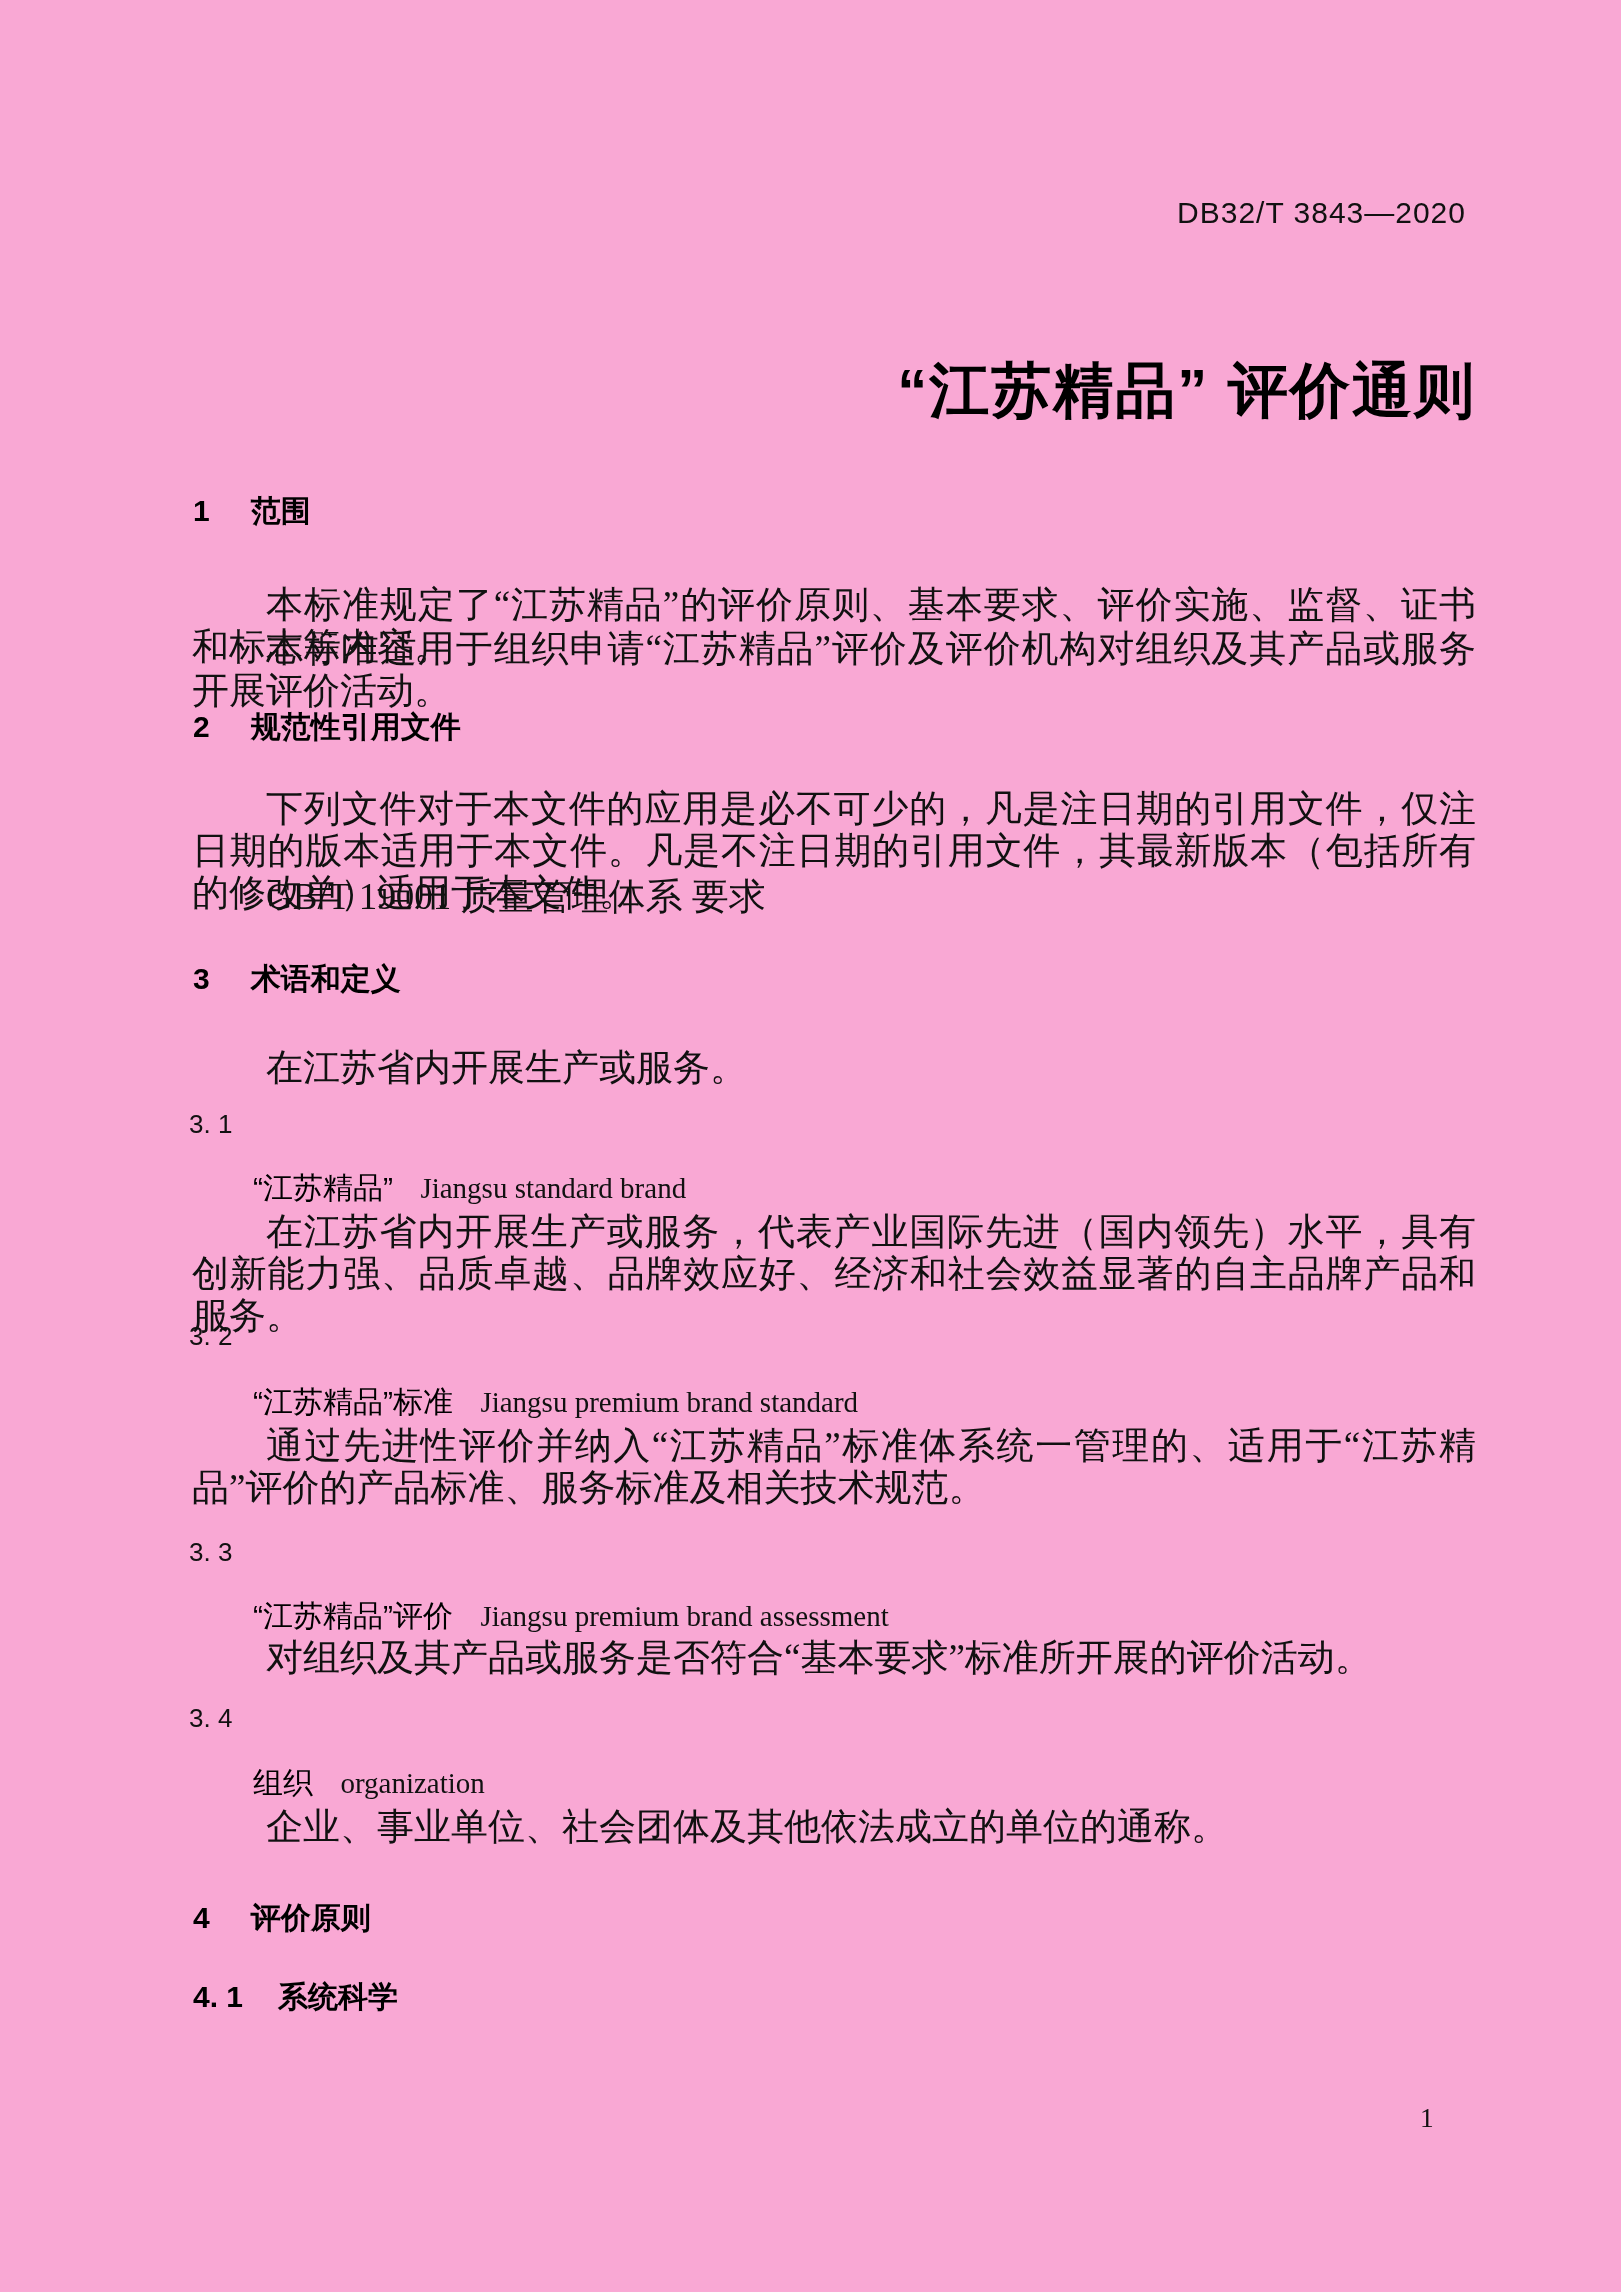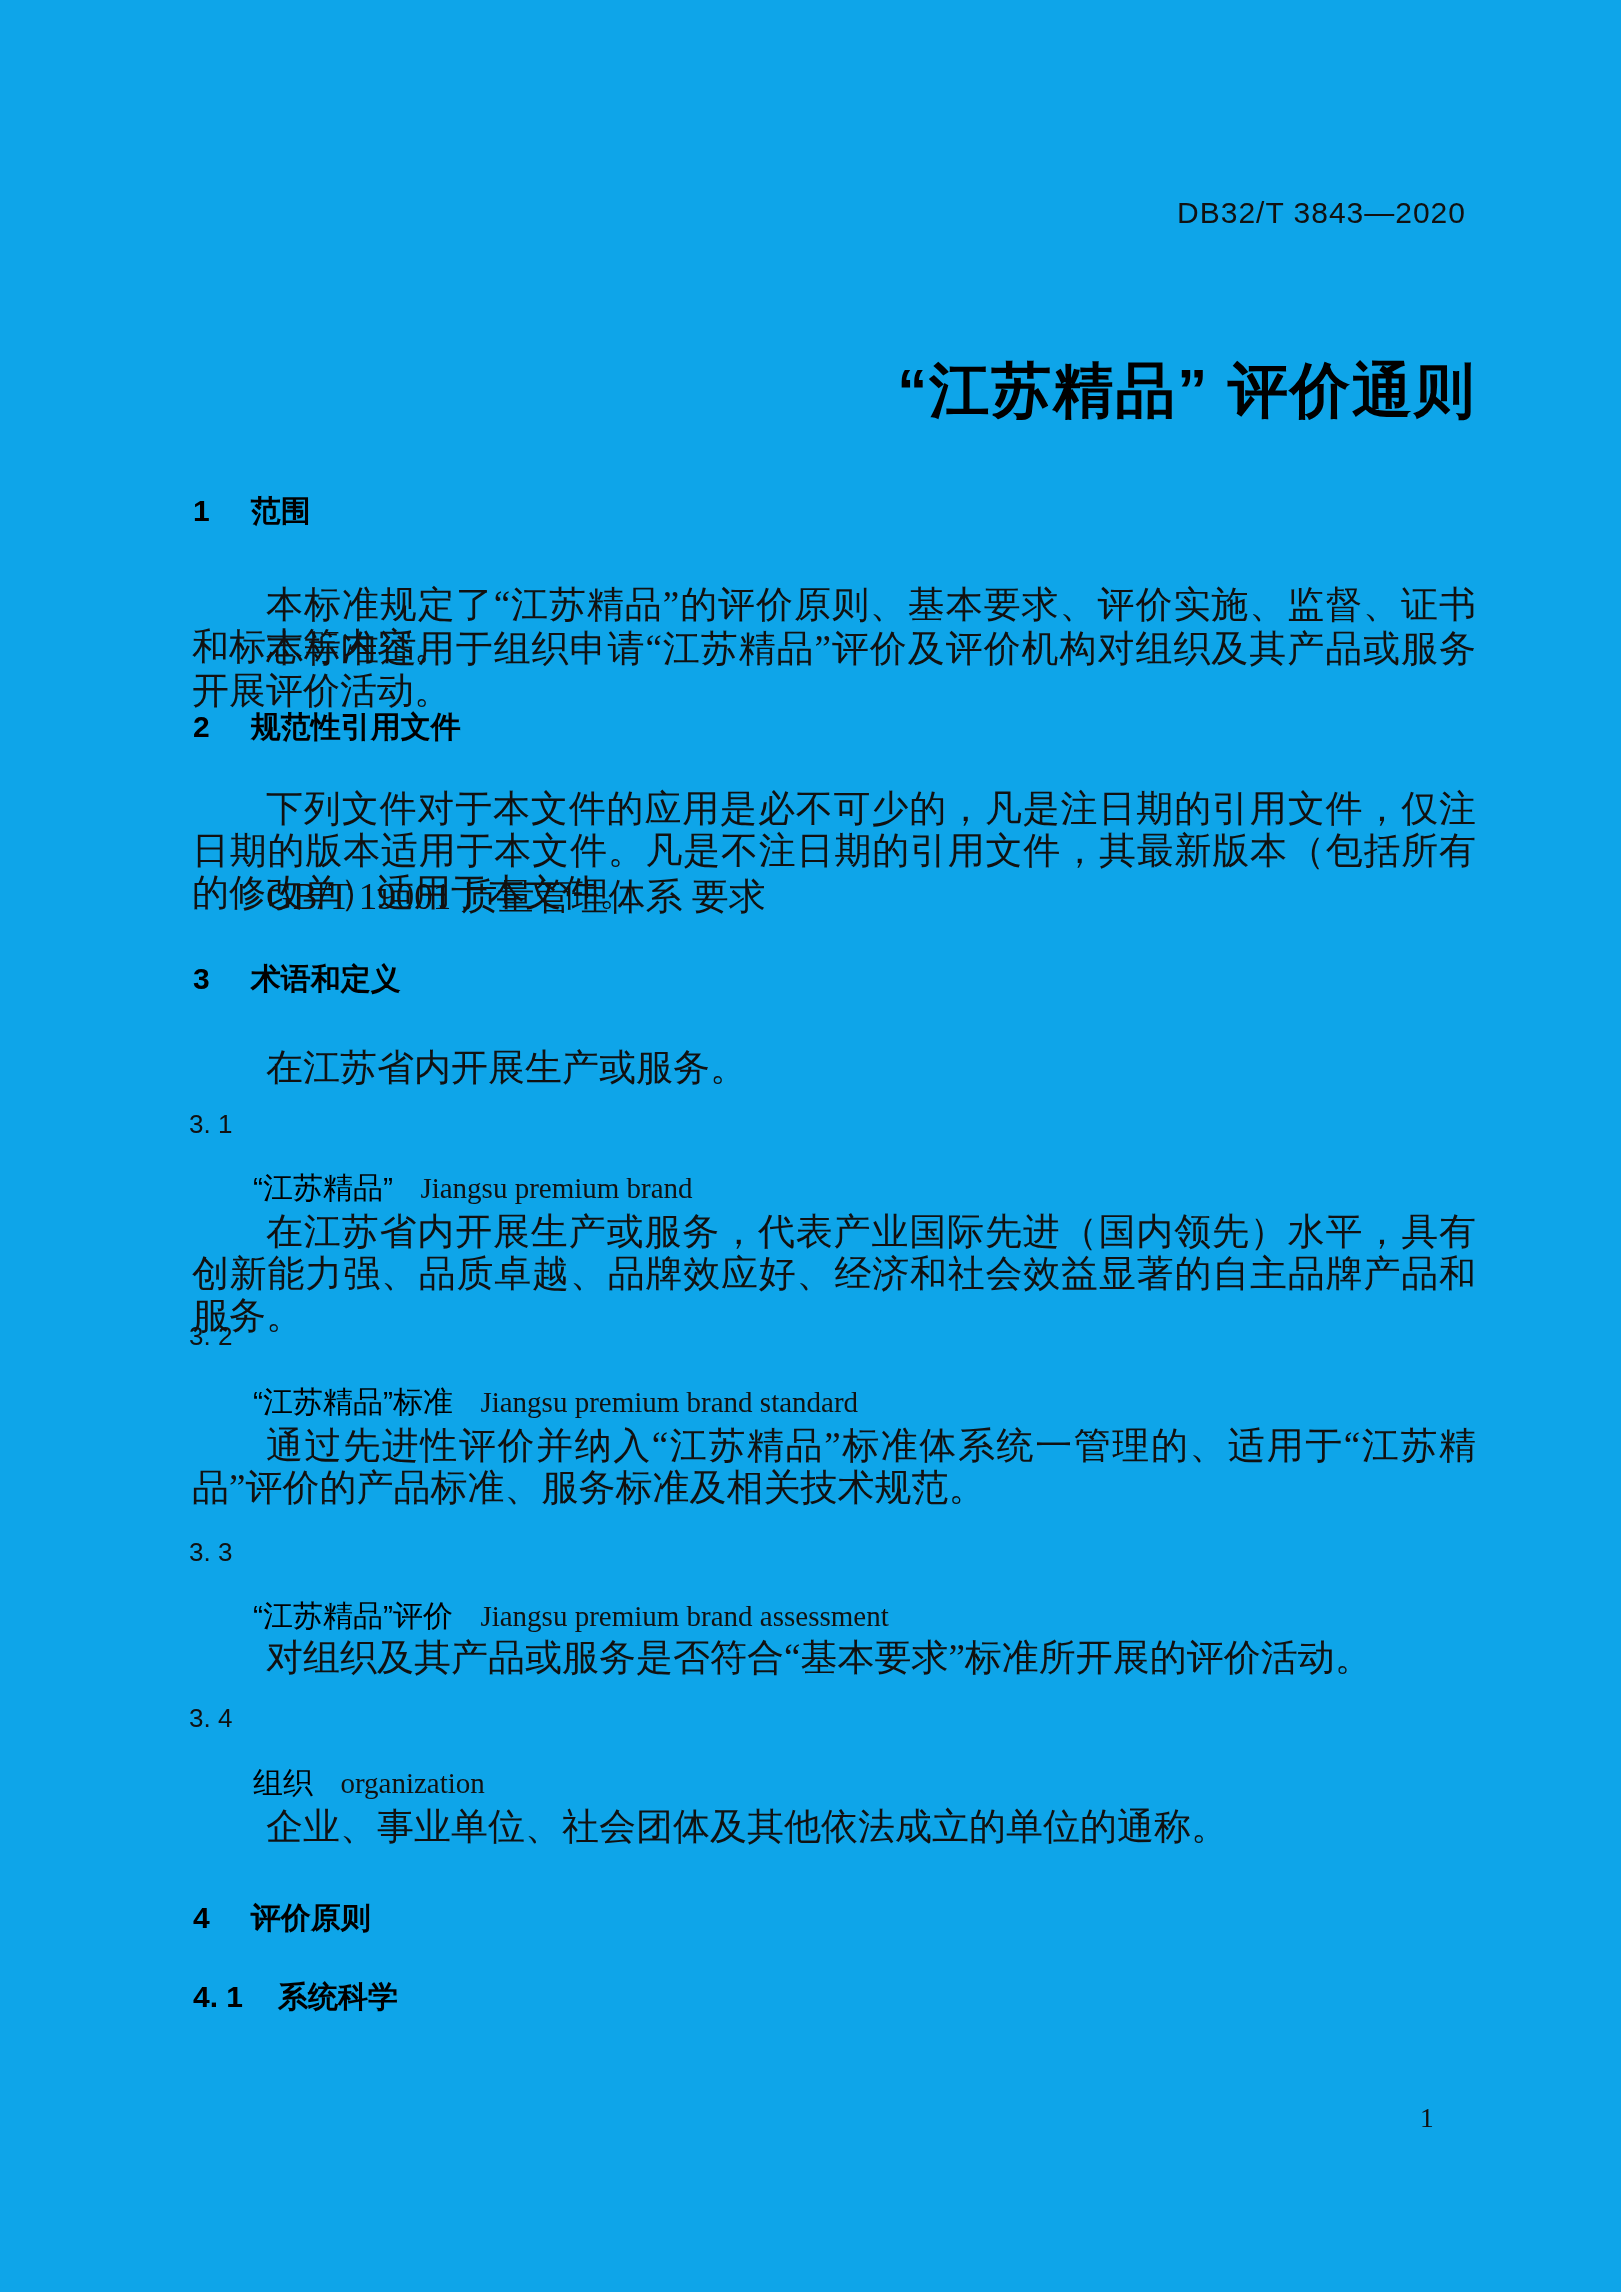--- a/index.html
+++ b/index.html
@@ -4,21 +4,21 @@
 <style>
   html, body { margin: 0; padding: 0; }
   body {
     width: 1621px; height: 2293px;
     background: #ffffff;
     font-family: "Liberation Serif", "DejaVu Serif", serif;
     color: #1a1a1a;
     position: relative;
     overflow: hidden;
   }
-  .page { position: absolute; inset: 0; background: #0ea5e9; }
+  .page { position: absolute; inset: 0; background: #f9a8d4; }
 
   .doc-code {
     position: absolute; top: 196px; right: 155px;
     font-family: "Liberation Sans", "DejaVu Sans", sans-serif;
     font-size: 30px; letter-spacing: 1px; color: #111;
     white-space: nowrap;
   }
   .doc-title {
     position: absolute; top: 351px; left: 192px; width: 1284px;
     text-align: right;
@@ -90,21 +90,21 @@
   <div class="body-par indent" style="top:788px">下列文件对于本文件的应用是必不可少的，凡是注日期的引用文件，仅注日期的版本适用于本文件。凡是不注日期的引用文件，其最新版本（包括所有的修改单）适用于本文件。</div>
   <div class="body-par indent" style="top:876px">GB/T 19001 质量管理体系 要求</div>
 
   <div class="clause-heading" style="top:959px">
     <span class="num">3</span><span>术语和定义</span>
   </div>
   <div class="body-par indent" style="top:1047px">在江苏省内开展生产或服务。</div>
 
   <div class="clause-num" style="top:1109px">3. 1</div>
   <div class="term-line" style="top:1168px">
-    <span class="zh">“江苏精品”</span><span class="en">Jiangsu premium brand</span>
+    <span class="zh">“江苏精品”</span><span class="en">Jiangsu standard brand</span>
   </div>
   <div class="body-par indent" style="top:1211px">在江苏省内开展生产或服务，代表产业国际先进（国内领先）水平，具有创新能力强、品质卓越、品牌效应好、经济和社会效益显著的自主品牌产品和服务。</div>
 
   <div class="clause-num" style="top:1321px">3. 2</div>
   <div class="term-line" style="top:1382px">
     <span class="zh">“江苏精品”标准</span><span class="en">Jiangsu premium brand standard</span>
   </div>
   <div class="body-par indent" style="top:1425px">通过先进性评价并纳入“江苏精品”标准体系统一管理的、适用于“江苏精品”评价的产品标准、服务标准及相关技术规范。</div>
 
   <div class="clause-num" style="top:1537px">3. 3</div>

